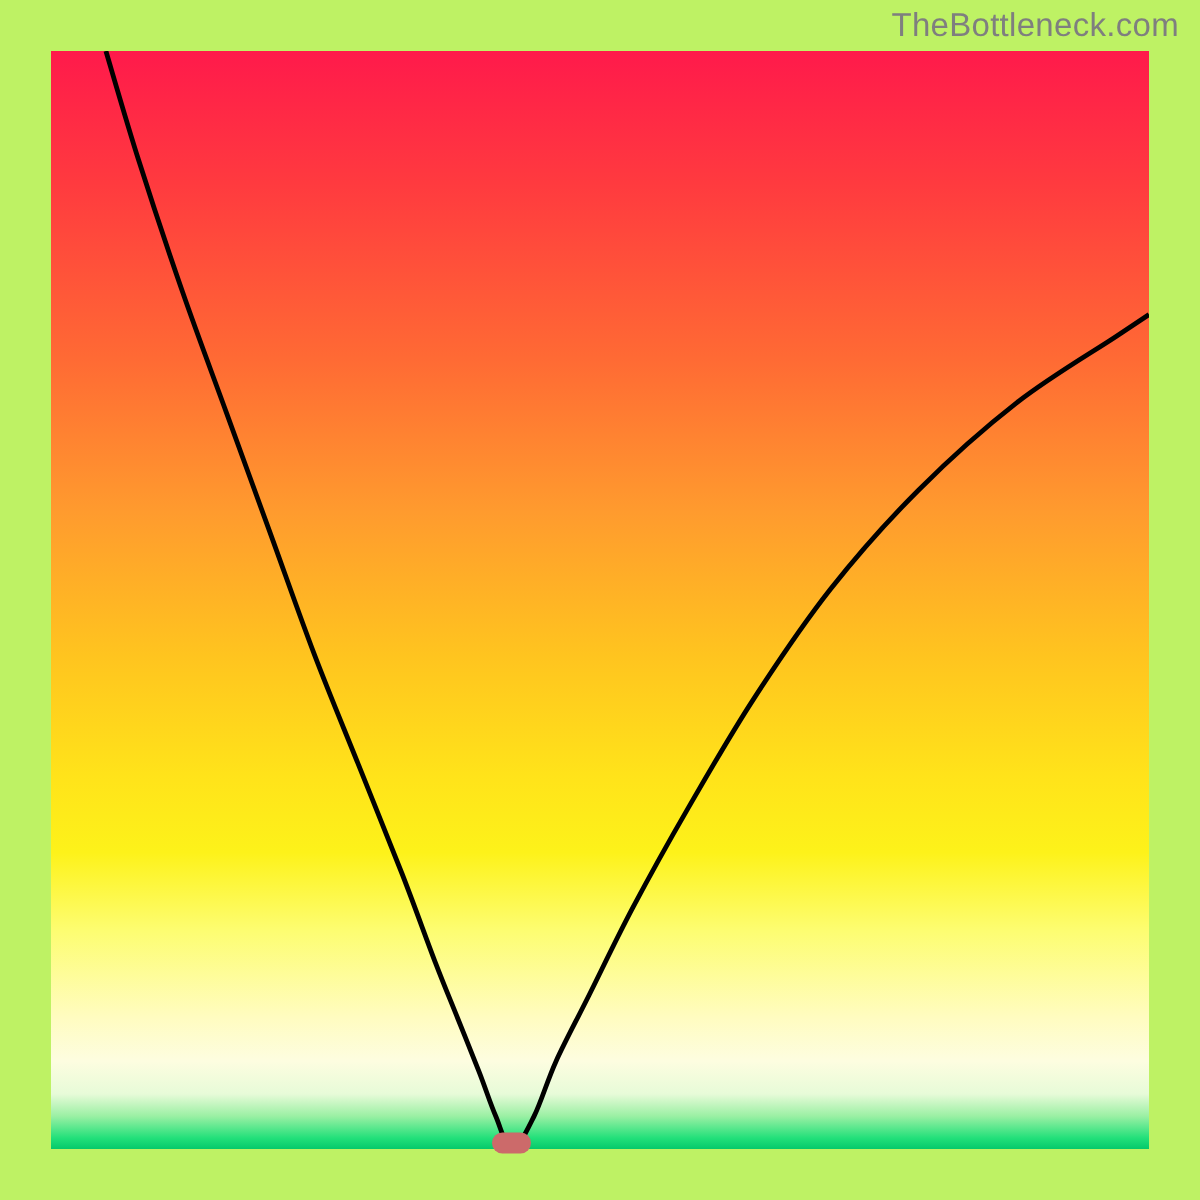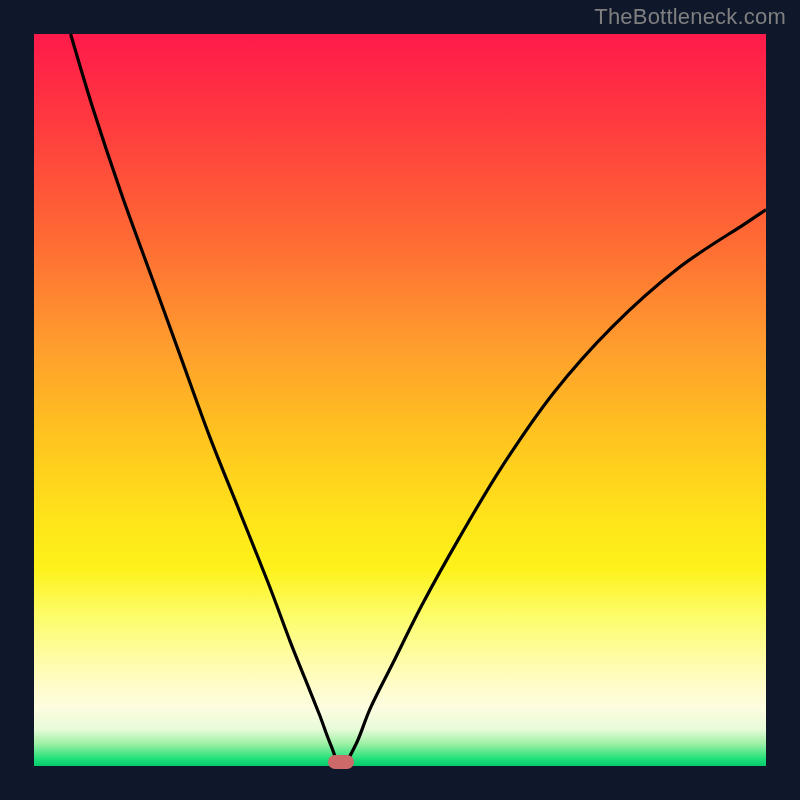--- a/index.html
+++ b/index.html
@@ -10,21 +10,21 @@
     background: #000;
     overflow: hidden;
     font-family: Arial, Helvetica, sans-serif;
   }
   .frame {
     position: absolute;
     top: 0;
     left: 0;
     width: 800px;
     height: 800px;
-    background: #0f172a;
+    background: #bef264;
   }
   .plot-area {
     position: absolute;
     top: 34px;
     left: 34px;
     width: 732px;
     height: 732px;
     background: linear-gradient(
       to bottom,
       #ff1a4b 0%,

